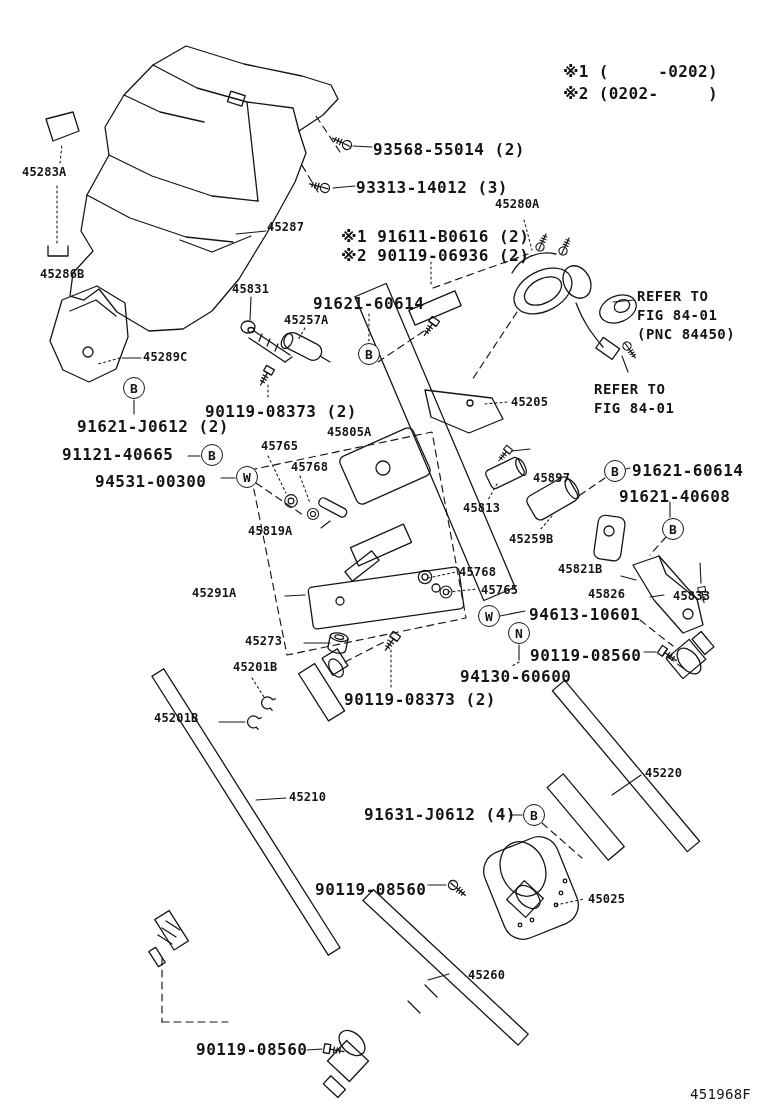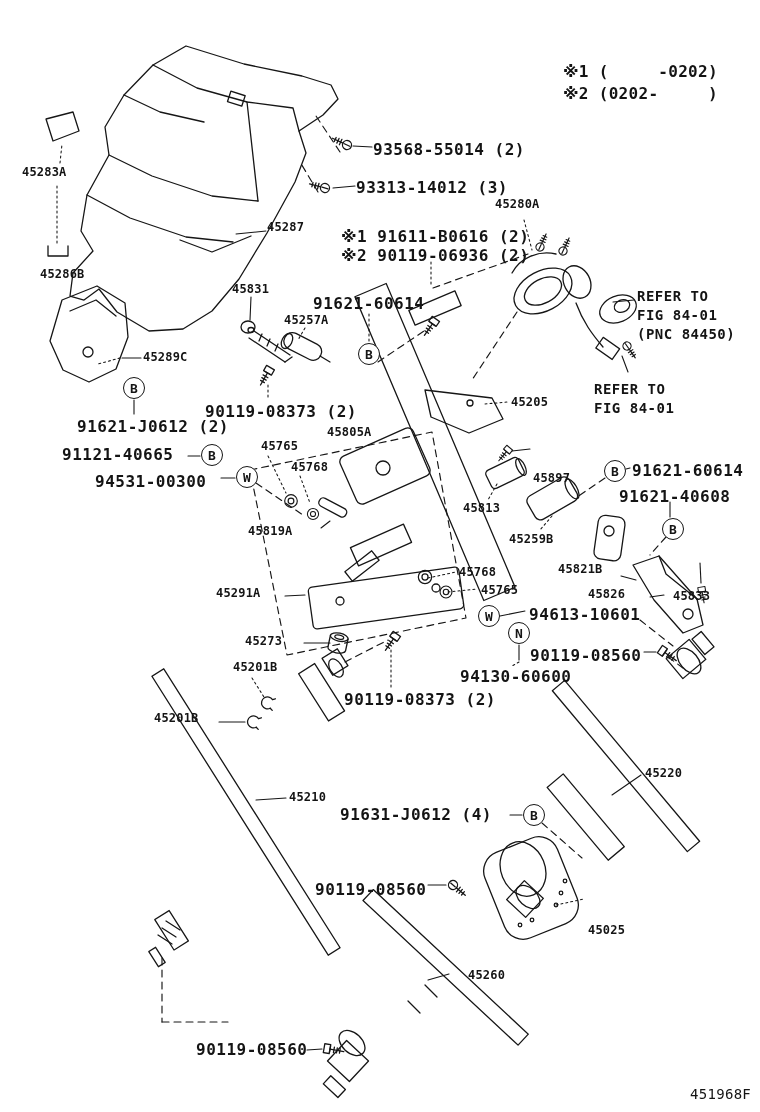--- a/index.html
+++ b/index.html
@@ -306,33 +306,33 @@
     <div class="lbl md" style="left: 95px; top: 473px;">94531-00300</div>
     <div class="lbl md" style="left: 619px; top: 488px;">91621-40608</div>
     <div class="lbl lg" style="left: 463px; top: 502px;">45813</div>
     <div class="lbl lg" style="left: 509px; top: 533px;">45259B</div>
     <div class="lbl lg" style="left: 248px; top: 525px;">45819A</div>
     <div class="lbl lg" style="left: 673px; top: 550px; margin-top: 40px;">45833</div>
     <div class="lbl lg" style="left: 459px; top: 566px;">45768</div>
     <div class="lbl lg" style="left: 558px; top: 563px;">45821B</div>
     <div class="lbl lg" style="left: 481px; top: 584px;">45765</div>
     <div class="lbl lg" style="left: 588px; top: 588px;">45826</div>
-    <div class="lbl lg" style="left: 216px; top: 587px;">45291A</div>
+    <div class="lbl lg" style="left: 192px; top: 587px;">45291A</div>
     <div class="lbl md" style="left: 529px; top: 606px;">94613-10601</div>
     <div class="lbl lg" style="left: 245px; top: 635px;">45273</div>
     <div class="lbl md" style="left: 530px; top: 647px;">90119-08560</div>
     <div class="lbl lg" style="left: 233px; top: 661px;">45201B</div>
     <div class="lbl md" style="left: 460px; top: 668px;">94130-60600</div>
     <div class="lbl md" style="left: 344px; top: 691px;">90119-08373 (2)</div>
     <div class="lbl lg" style="left: 154px; top: 712px;">45201B</div>
     <div class="lbl lg" style="left: 289px; top: 791px;">45210</div>
-    <div class="lbl md" style="left: 340px; top: 806px;">91631-J0612 (4)</div>
+    <div class="lbl md" style="left: 364px; top: 806px;">91631-J0612 (4)</div>
     <div class="lbl lg" style="left: 645px; top: 767px;">45220</div>
     <div class="lbl md" style="left: 315px; top: 881px;">90119-08560</div>
-    <div class="lbl lg" style="left: 588px; top: 893px; margin-top: 31px;">45025</div>
+    <div class="lbl lg" style="left: 588px; top: 893px;">45025</div>
     <div class="lbl lg" style="left: 468px; top: 969px;">45260</div>
     <div class="lbl md" style="left: 196px; top: 1041px;">90119-08560</div>
     <div class="callout" style="left: 358px; top: 343px;">B</div>
     <div class="callout" style="left: 123px; top: 377px;">B</div>
     <div class="callout" style="left: 201px; top: 444px;">B</div>
     <div class="callout" style="left: 236px; top: 466px;">W</div>
     <div class="callout" style="left: 604px; top: 460px;">B</div>
     <div class="callout" style="left: 662px; top: 518px;">B</div>
     <div class="callout" style="left: 478px; top: 605px;">W</div>
     <div class="callout" style="left: 508px; top: 622px;">N</div>

